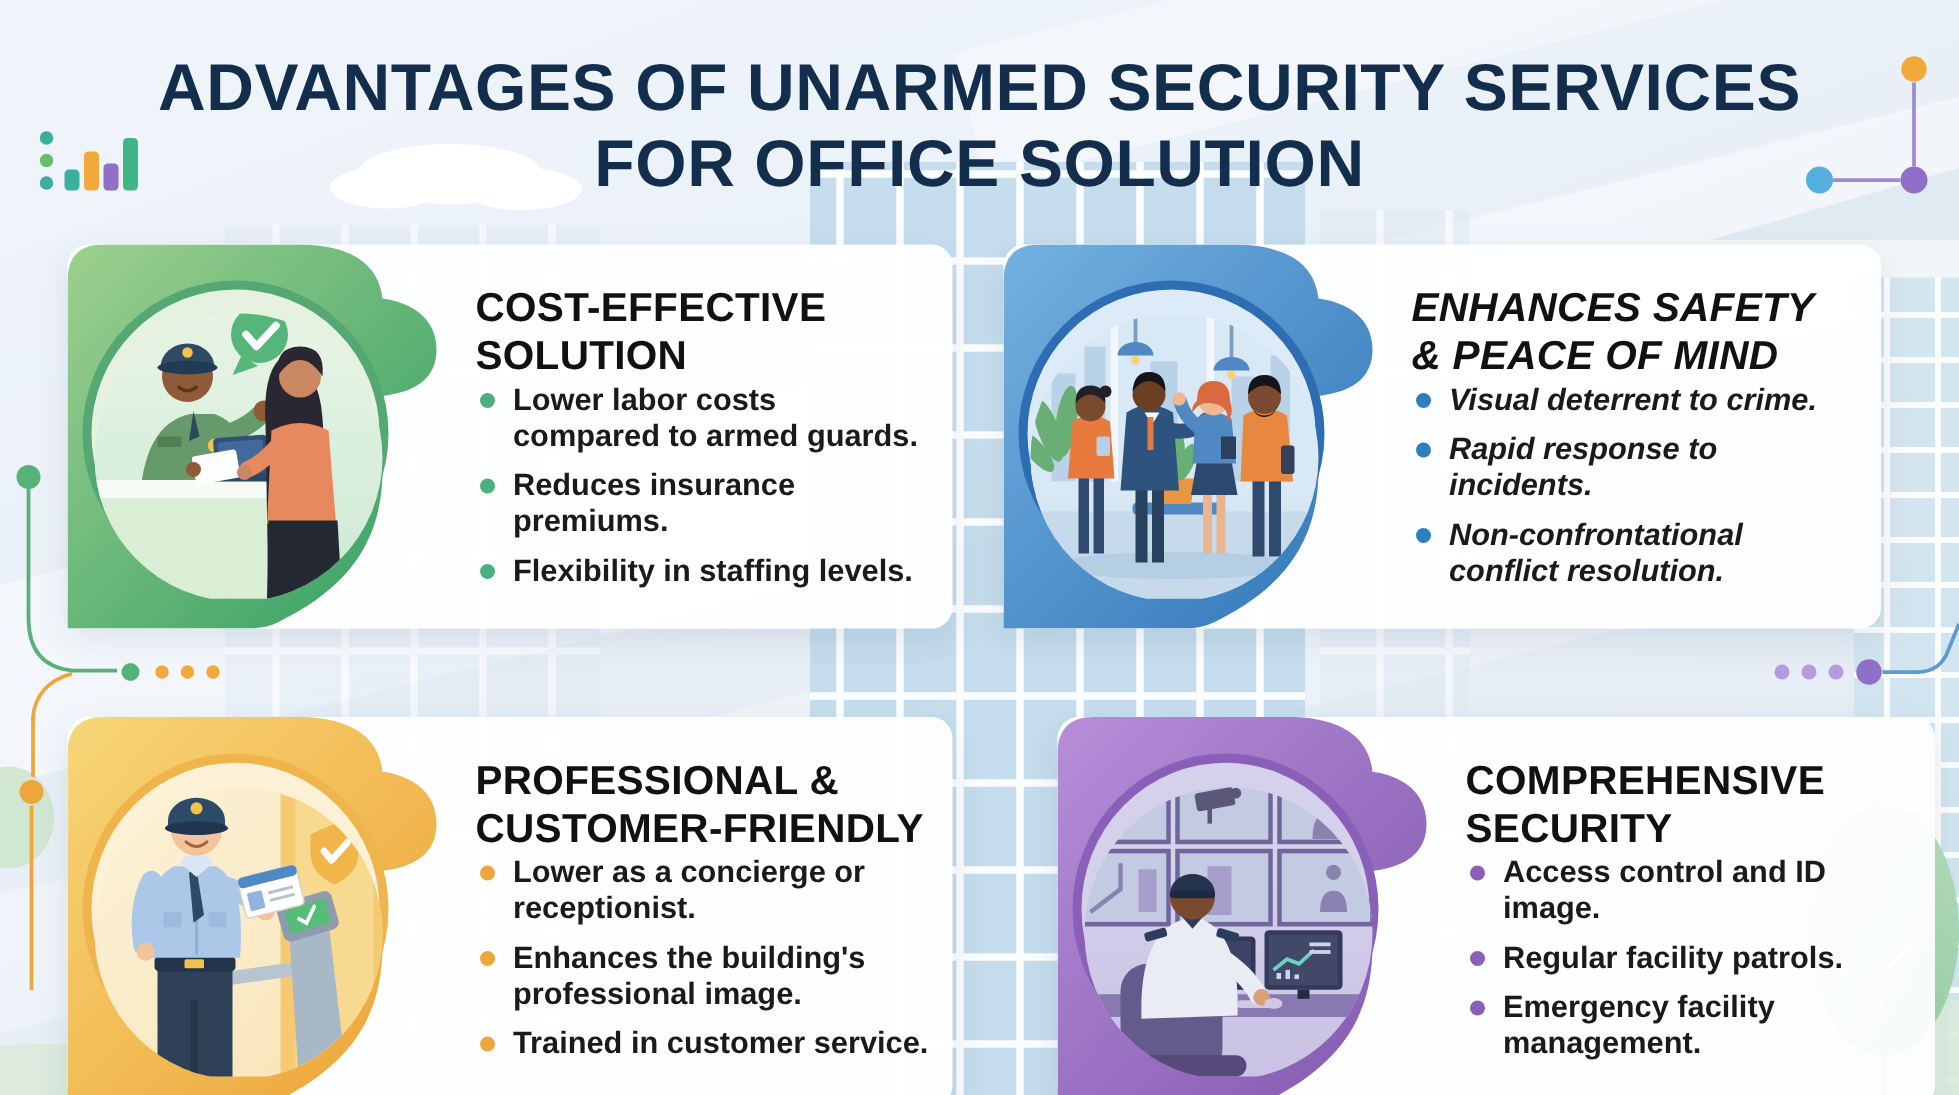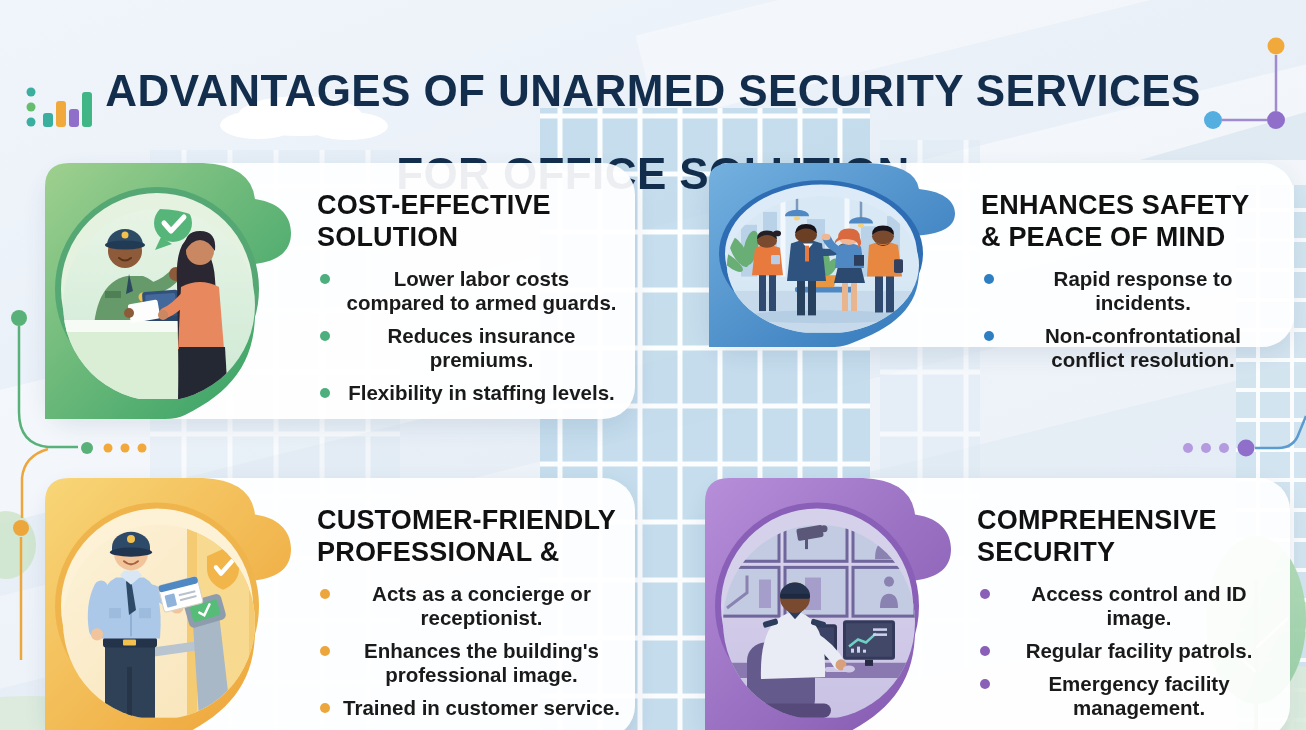--- a/index.html
+++ b/index.html
@@ -10,37 +10,37 @@
     background:linear-gradient(160deg,#f0f5fb 0%, #e7eef6 55%, #e2ebf4 100%);
   }
   .bg-svg, .deco-svg { position:absolute; inset:0; width:1306px; height:730px; }
   .deco-svg { pointer-events:none; }
 
   .title {
     position:absolute; top:33px; left:0; right:0; margin:0;
     text-align:center; color:#132e4d;
     font-size:44px; line-height:51px; font-weight:800; letter-spacing:.4px;
   }
-  .title span { display:block;margin-top:32px; }
+  .title span { display:block; }
 
   .card {
     position:absolute; background:rgba(255,255,255,.92);
-    border-radius:32px; box-shadow:0 8px 22px rgba(40,70,110,.10);
+    border-radius:14px; box-shadow:0 8px 22px rgba(40,70,110,.10);
   }
   .card1 { left:45px;  top:163px; width:590px; height:256px; }
-  .card2 { left:709px; top:163px; width:585px; height:184px; }
+  .card2 { left:669px; top:163px; width:585px; height:256px;font-style:italic; }
   .card3 { left:45px;  top:478px; width:590px; height:260px; }
   .card4 { left:705px; top:478px; width:585px; height:260px; }
 
   .blob-svg { position:absolute; left:0; top:0; width:248px; height:100%; }
 
   .content { position:absolute; left:272px; top:26px; right:14px; }
   .content h2 { margin:0; font-size:27px; line-height:32px; font-weight:800; color:#111; letter-spacing:.2px; }
   .content h2 span { display:block; }
-  .content ul { list-style:none; margin:14px 0 0; padding:0;text-align:center; }
+  .content ul { list-style:none; margin:2px 0 0; padding:0; }
   .content li {
     position:relative; padding-left:25px; margin-bottom:9px;
     font-size:20.5px; line-height:24px; font-weight:700; color:#1a1a1a;
   }
   .content li::before {
     content:""; position:absolute; left:3px; top:7px;
     width:10px; height:10px; border-radius:50%; background:var(--bullet,#888);
   }
   .card1 { --bullet:#4caf7d; }
   .card2 { --bullet:#2e7fc2; }
@@ -276,20 +276,21 @@
           <path d="M163,90 q2,9 9,9 q7,0 9,-9 q-2,8 -9,8 q-7,0 -9,-8 z" fill="#17131a"></path>
         </g>
       </g>
     </svg>
     <div class="content">
       <h2>
         <span>ENHANCES SAFETY</span>
         <span>&amp; PEACE OF MIND</span>
       </h2>
       <ul>
+        <li>Visual deterrent to crime.</li>
         <li>Rapid response to incidents.</li>
         <li>Non-confrontational conflict resolution.</li>
       </ul>
     </div>
   </section>
 
   <section class="card card3">
     <svg class="blob-svg" viewBox="0 0 248 256" preserveAspectRatio="none" aria-hidden="true">
       <defs>
         <linearGradient id="g3" x1="0" y1="0" x2="1" y2="1">
@@ -350,25 +351,25 @@
             <rect x="114" y="85" width="40" height="7" rx="3" fill="#4f88c2"></rect>
             <rect x="118" y="96" width="10" height="12" rx="1" fill="#8fb3da"></rect>
             <line x1="132" y1="99" x2="149" y2="99" stroke="#b9c2cc" stroke-width="2"></line>
             <line x1="132" y1="104" x2="149" y2="104" stroke="#b9c2cc" stroke-width="2"></line>
           </g>
         </g>
       </g>
     </svg>
     <div class="content">
       <h2>
+        <span>PROFESSIONAL &amp;</span>
         <span>CUSTOMER-FRIENDLY</span>
-        <span>PROFESSIONAL &amp;</span>
       </h2>
       <ul>
-        <li>Acts as a concierge or receptionist.</li>
+        <li>Lower as a concierge or receptionist.</li>
         <li>Enhances the building's professional image.</li>
         <li>Trained in customer service.</li>
       </ul>
     </div>
   </section>
 
   <section class="card card4">
     <svg class="blob-svg" viewBox="0 0 248 256" preserveAspectRatio="none" aria-hidden="true">
       <defs>
         <linearGradient id="g4" x1="0" y1="0" x2="1" y2="1">

